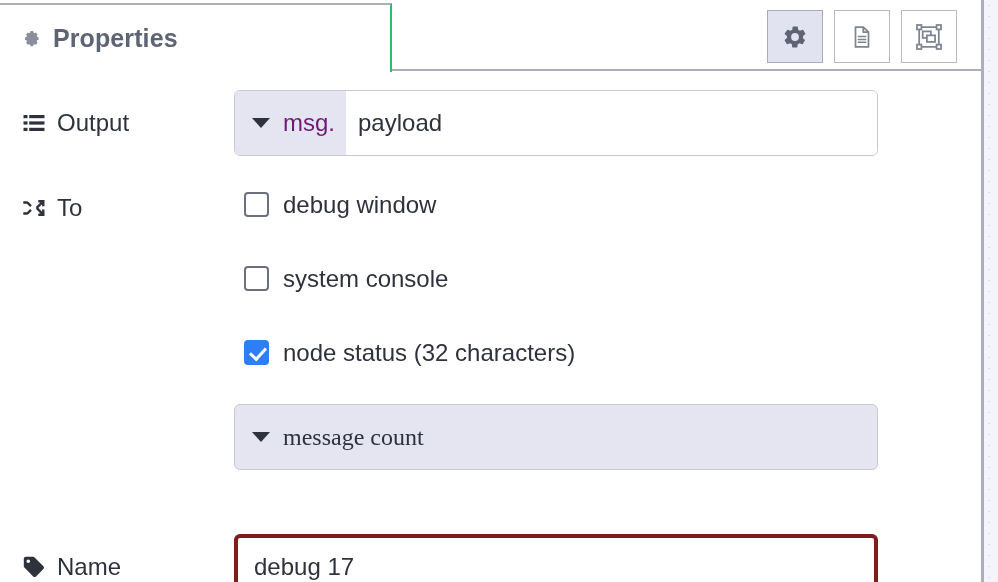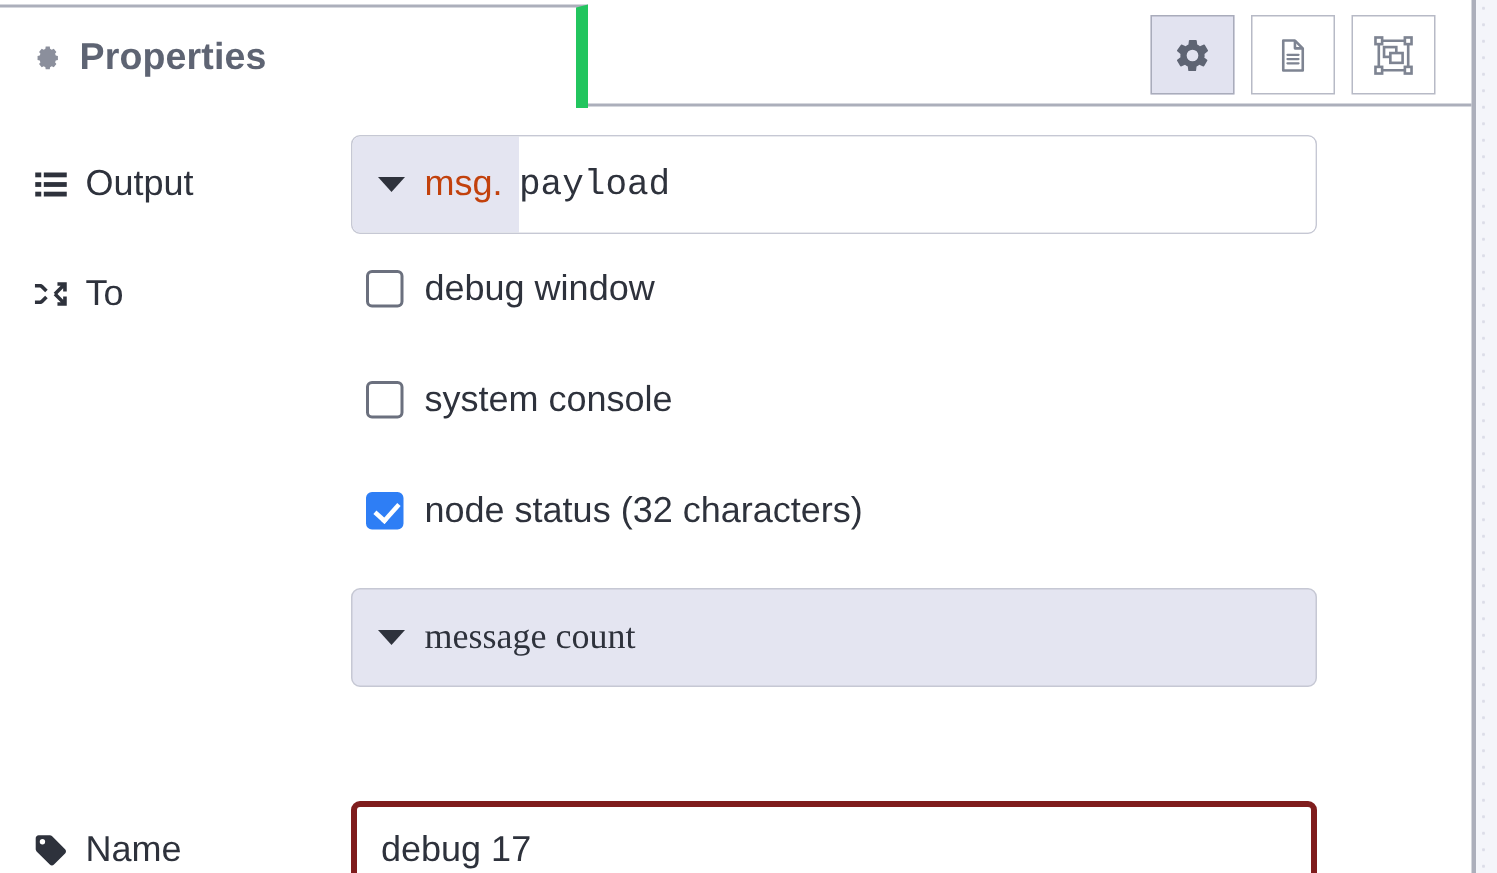--- a/index.html
+++ b/index.html
@@ -53,21 +53,21 @@
     left: 391px; top: 69px;
     width: 590px; height: 2px;
     background: #acafbb;
   }
 
   .tab-active {
     position: absolute;
     left: 0px; top: 3px;
     width: 392px; height: 69px;
     background: #ffffff;
-    border-right: 8px solid #22c55e;
+    border-right: 2px solid #22c55e;
     border-top: 2px solid #acafbb;
     display: flex;
     align-items: center;
     padding-left: 20px;
   }
   .tab-active .tab-gear {
     width: 22px; height: 22px;
     margin-right: 11px;
     display: block;
     flex: 0 0 auto;
@@ -157,31 +157,31 @@
   }
   .caret {
     width: 0; height: 0;
     border-left: 9px solid transparent;
     border-right: 9px solid transparent;
     border-top: 10px solid #2e323c;
     flex: 0 0 auto;
   }
   .typed-prefix-text {
     font-size: 24px;
-    color: #c2410c;
+    color: #701a75;
     line-height: 1;
   }
   .typed-value {
     flex: 1 1 auto;
     display: flex;
     align-items: center;
-    font-size: 24px;
-    color: #2e323c;
-    background: #ffffff;
-    font-family: Liberation Mono, monospace;
+    padding-left: 12px;
+    font-size: 24px;
+    color: #2e323c;
+    background: #ffffff;
   }
 
   
   .dropdown {
     position: absolute;
     left: 234px;
     width: 644px;
     height: 66px;
     border: 1px solid #c6c8d4;
     border-radius: 6px;
@@ -317,21 +317,21 @@
 
       <div class="typed-input" style="top:0;">
         <div class="typed-prefix">
           <span class="caret"></span>
           <span class="typed-prefix-text">msg.</span>
         </div>
         <div class="typed-value">payload</div>
       </div>
     </div>
 
-    <div class="row" style="top:92px;height:400px;">
+    <div class="row" style="top:104px;height:400px;">
       <div class="row-label" style="top:20px;">
         <svg class="lbl-icon" viewBox="0 0 24 24">
           <path fill="#2e323c" d="M16.3 4.1v2.4h2.1l-4.6 4.6 1.7 1.7 4.6-4.6v2.1h2.4V4.1z"></path>
           <path fill="#2e323c" d="M16.3 19.9v-2.4h2.2l-4.7-4.7 1.7-1.7 4.6 4.7v-2.2h2.4v6.3z"></path>
           <path fill="#2e323c" d="M1.3 5.3h3.4c.9 0 1.5.3 2.1.9l3 3-1.7 1.7-2.9-2.9a.9.9 0 0 0-.6-.3H1.3z"></path>
           <path fill="#2e323c" d="M1.3 18.7h3.4c.9 0 1.5-.3 2.1-.9l3-3-1.7-1.7-2.9 2.9a.9.9 0 0 1-.6.3H1.3z"></path>
         </svg>
         <span class="lbl-text">To</span>
       </div>
 

